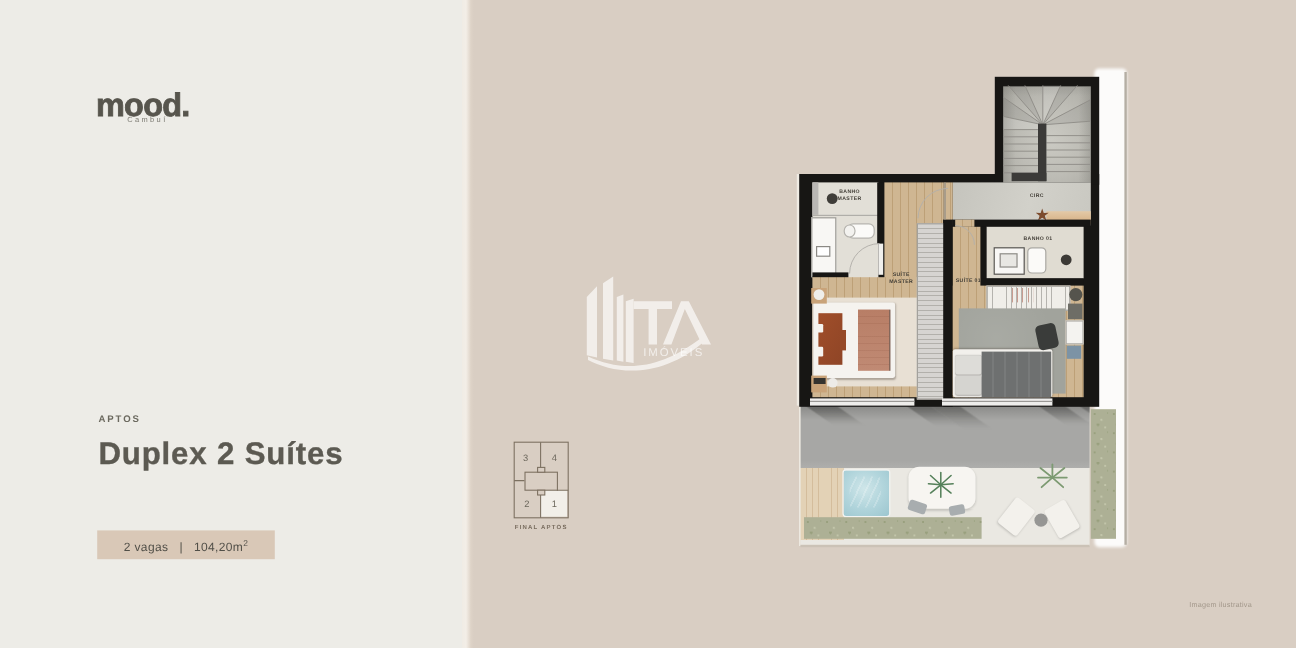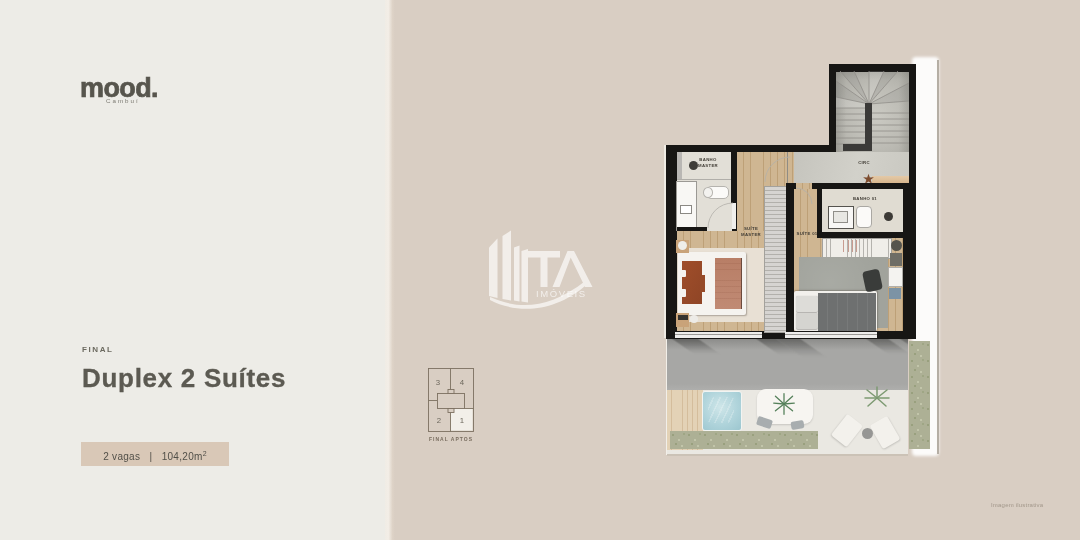--- a/index.html
+++ b/index.html
@@ -35,21 +35,21 @@
      background-size:16px 16px;}
 </style>
 </head>
 <body>
 <div id="stage">
 
   <div class="abs" id="left"></div>
   <div class="abs" id="edge"></div>
   <div class="abs" id="mood">mood.</div>
   <div class="abs" id="cambui">Cambuí</div>
-  <div class="abs" id="planta">FINAL</div>
+  <div class="abs" id="planta">APTOS</div>
   <div class="abs" id="h1">Duplex 2 Suítes</div>
   <div class="abs" id="chip">2 vagas&nbsp;&nbsp; | &nbsp;&nbsp;104,20m<sup>2</sup></div>
   <div class="abs" id="imagem">Imagem ilustrativa</div>
 
   <svg class="abs" id="keyplan" style="left:424px;top:364px;" width="54" height="84" viewBox="0 0 54 84">
     <g stroke="#7c7060" stroke-width="0.9" fill="none">
       <rect x="4.5" y="4.5" width="45" height="63" fill="none"></rect>
       <rect x="26.5" y="44.5" width="22" height="22" fill="#f2efe9" stroke="none"></rect>
       <line x1="26.5" y1="4.5" x2="26.5" y2="29"></line>
       <line x1="26.5" y1="47" x2="26.5" y2="67.5"></line>

